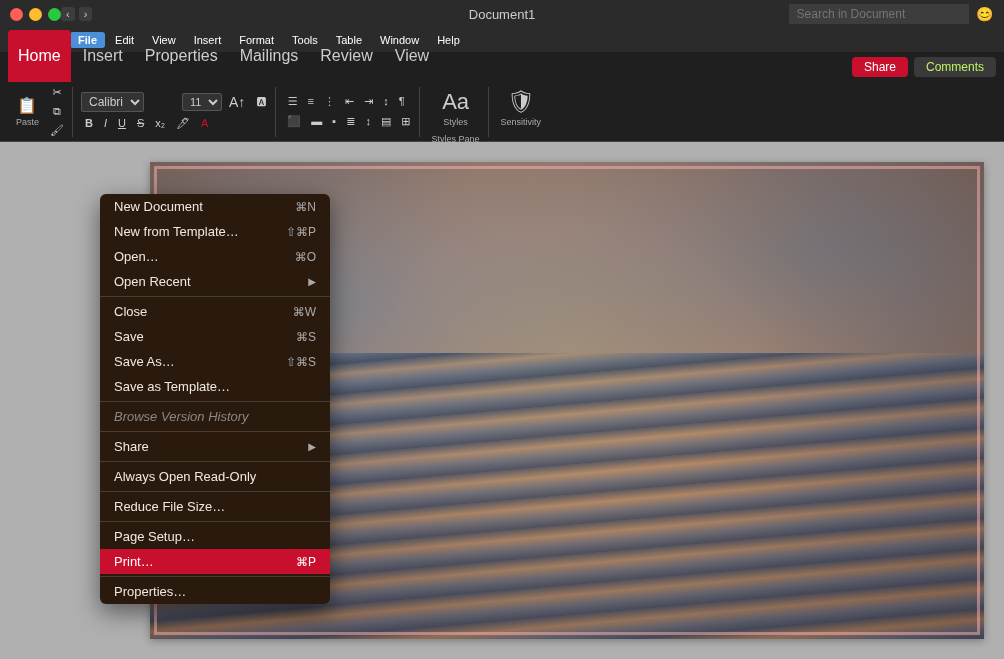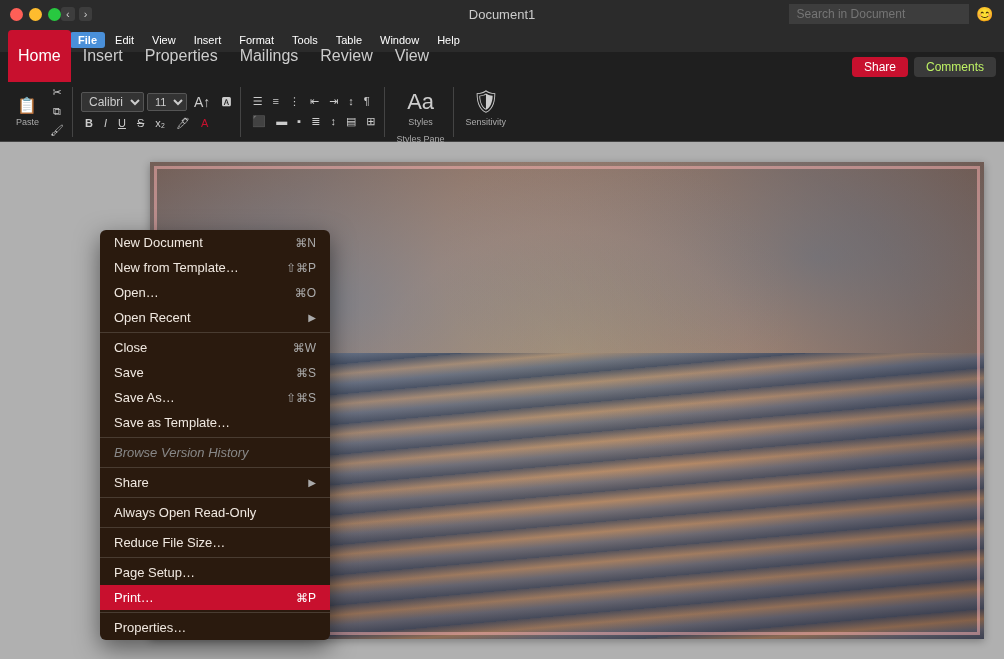--- a/index.html
+++ b/index.html
@@ -228,21 +228,20 @@
     .dropdown-menu {
       position: absolute;
       top: 52px; 
       left: 100px;
       width: 230px;
       background: #2a1a0e;
       border-radius: 6px;
       box-shadow: 0 8px 24px rgba(0,0,0,0.5);
       overflow: hidden;
       z-index: 200;
-      margin-top: 36px;
     }
     .dropdown-item {
       display: flex;
       align-items: center;
       justify-content: space-between;
       padding: 5px 14px;
       font-size: 13px;
       color: #f0e8e0;
       cursor: pointer;
       white-space: nowrap;
@@ -339,21 +338,21 @@
           <span>🖌</span>
         </button>
     </div>
   </div>
   <div class="ribbon-group">
     <div style="display:flex;flex-direction:column;gap:3px;">
       <div style="display:flex;gap:3px;align-items:center;">
         <select style="background:#333;color:#ccc;border:1px solid #555;font-size:12px;padding:1px 3px;border-radius:2px;">
           <option>Calibri</option>
         </select>
-        <select style="background:#333;color:#ccc;border:1px solid #555;font-size:11px;padding:1px 3px;border-radius:2px;width:40px;">
+        <select style="background:#333;color:#ccc;border:1px solid #555;font-size:11px;padding:1px 3px;border-radius:2px;width:40px;margin-left:35px;">
           <option>11</option>
         </select>
         <button class="ribbon-btn">
             <span style="font-size:14px;">A↑</span>
           </button>
         <button class="ribbon-btn">
             <span>🅰</span>
           </button>
       </div>
       <div style="display:flex;gap:3px;align-items:center;">

